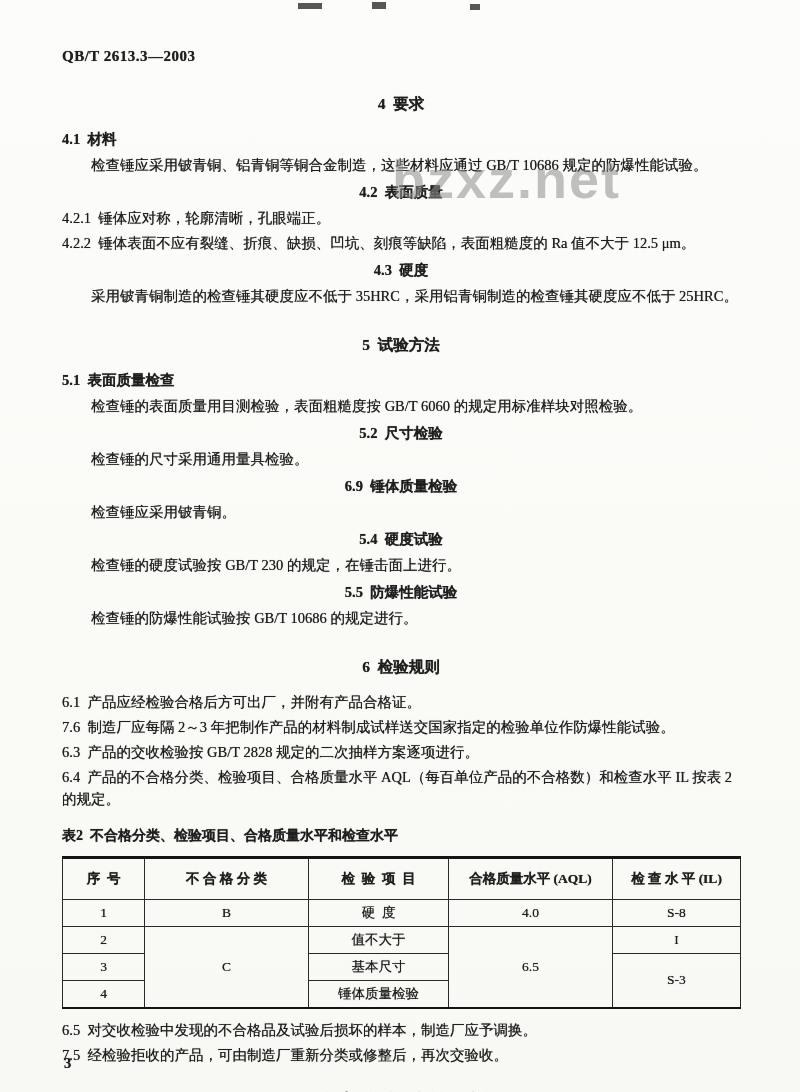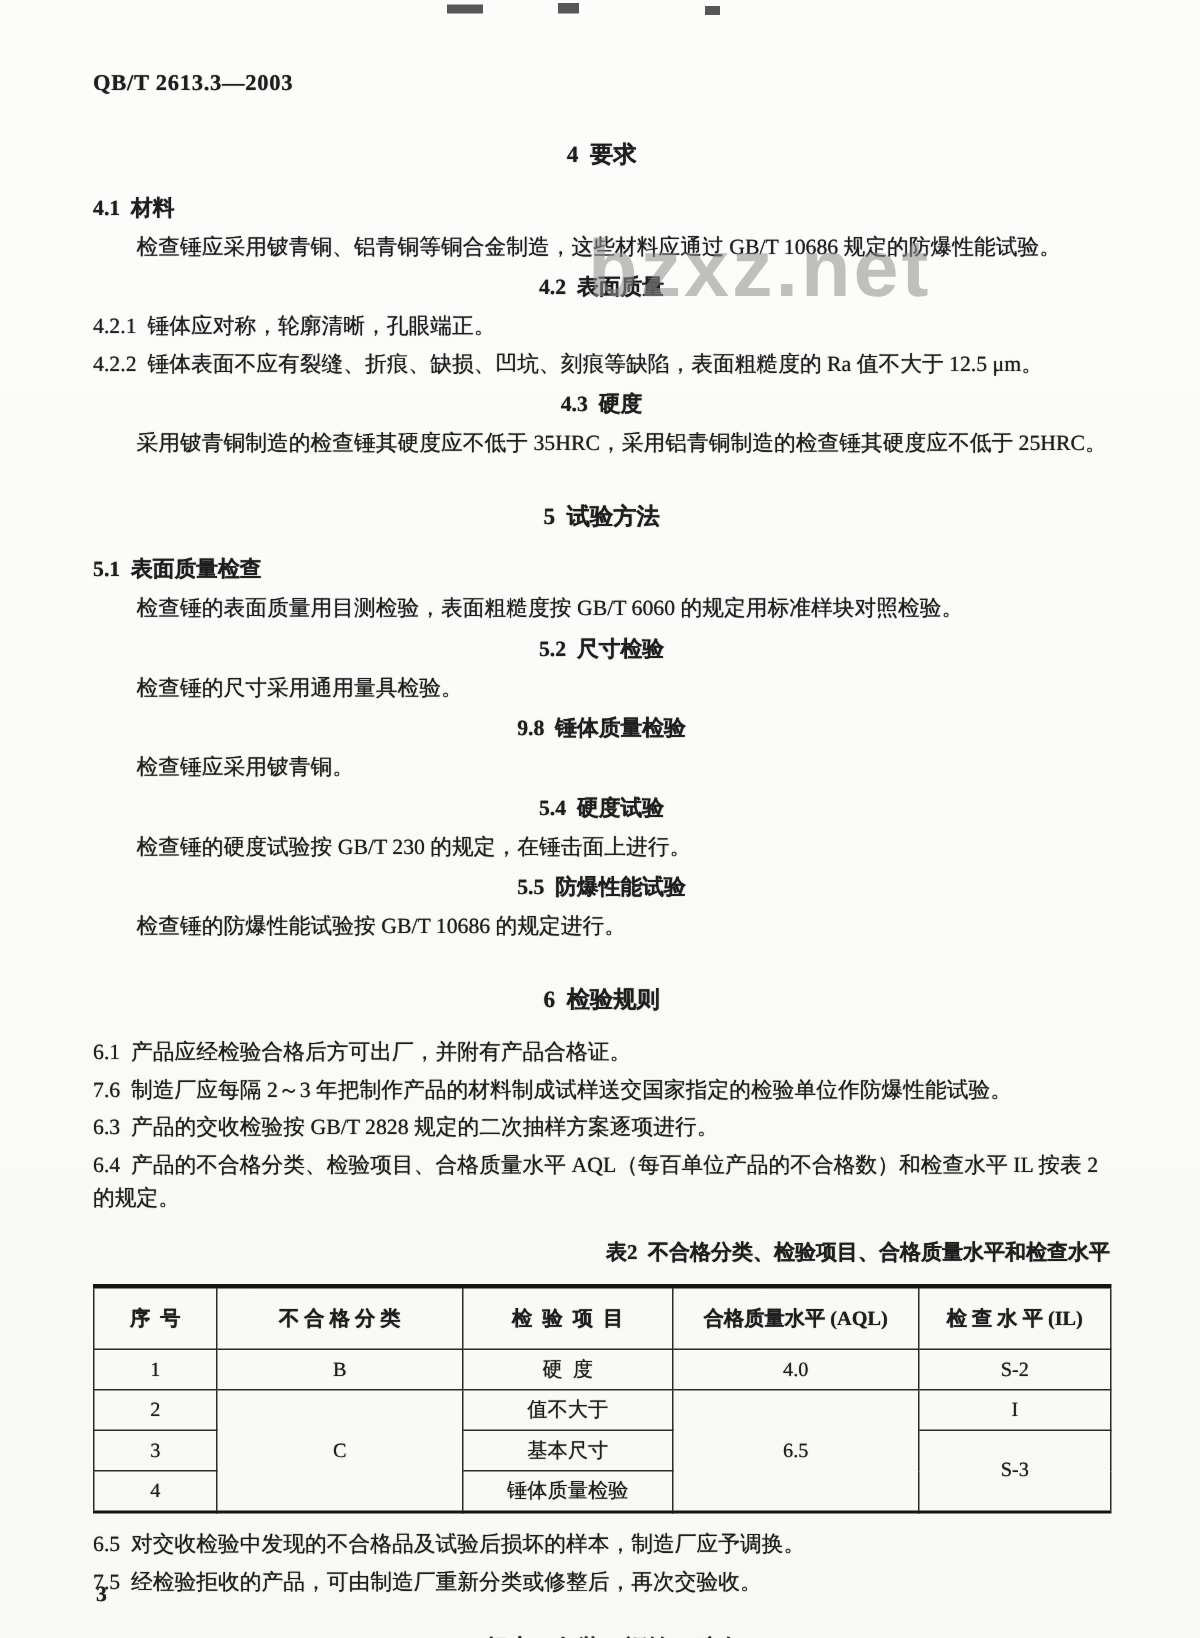--- a/index.html
+++ b/index.html
@@ -39,21 +39,21 @@
   p  { font-size:14.5px; line-height:22px; }
   .indent { text-indent:2em; }
 
   .mt-first { margin-top:92px; }
   .mt-sec { margin-top:26px; }
   .mt-sub { margin-top:5px;text-align:center; }
   .mt-subfirst { margin-top:12px; }
   .mt-p { margin-top:3px; }
 
   .tbl-caption {
-    margin-top:16px; text-align:right;
+    margin-top:16px; text-align:left;
     font-weight:bold; font-size:14px; line-height:20px;
   }
   table {
     border-collapse:collapse; table-layout:fixed;
     width:678px; margin:10px auto 0;
     border-top:3px solid #141414;
     border-bottom:2px solid #141414;
     border-left:1.5px solid #141414;
     border-right:1.5px solid #141414;
   }
@@ -94,21 +94,21 @@
     <p class="txt mt-p">4.2.1  锤体应对称，轮廓清晰，孔眼端正。</p>
     <p class="txt mt-p">4.2.2  锤体表面不应有裂缝、折痕、缺损、凹坑、刻痕等缺陷，表面粗糙度的 Ra 值不大于 12.5 μm。</p>
     <div class="h2 txt mt-sub">4.3  硬度</div>
     <p class="indent txt mt-p">采用铍青铜制造的检查锤其硬度应不低于 35HRC，采用铝青铜制造的检查锤其硬度应不低于 25HRC。</p>
 
     <div class="h1 txt mt-sec">5  试验方法</div>
     <div class="h2 txt mt-subfirst">5.1  表面质量检查</div>
     <p class="indent txt mt-p">检查锤的表面质量用目测检验，表面粗糙度按 GB/T 6060 的规定用标准样块对照检验。</p>
     <div class="h2 txt mt-sub">5.2  尺寸检验</div>
     <p class="indent txt mt-p">检查锤的尺寸采用通用量具检验。</p>
-    <div class="h2 txt mt-sub">9.8  锤体质量检验</div>
+    <div class="h2 txt mt-sub">6.9  锤体质量检验</div>
     <p class="indent txt mt-p">检查锤应采用铍青铜。</p>
     <div class="h2 txt mt-sub">5.4  硬度试验</div>
     <p class="indent txt mt-p">检查锤的硬度试验按 GB/T 230 的规定，在锤击面上进行。</p>
     <div class="h2 txt mt-sub">5.5  防爆性能试验</div>
     <p class="indent txt mt-p">检查锤的防爆性能试验按 GB/T 10686 的规定进行。</p>
 
     <div class="h1 txt mt-sec">6  检验规则</div>
     <p class="txt mt-subfirst">6.1  产品应经检验合格后方可出厂，并附有产品合格证。</p>
     <p class="txt mt-p">7.6  制造厂应每隔 2～3 年把制作产品的材料制成试样送交国家指定的检验单位作防爆性能试验。</p>
     <p class="txt mt-p">6.3  产品的交收检验按 GB/T 2828 规定的二次抽样方案逐项进行。</p>
@@ -132,21 +132,21 @@
           <th>合格质量水平 (AQL)</th>
           <th>检 查 水 平 (IL)</th>
         </tr>
       </thead>
       <tbody>
         <tr>
           <td>1</td>
           <td>B</td>
           <td>硬  度</td>
           <td>4.0</td>
-          <td>S-2</td>
+          <td>S-8</td>
         </tr>
         <tr>
           <td>2</td>
           <td rowspan="3">C</td>
           <td>值不大于</td>
           <td rowspan="3">6.5</td>
           <td>I</td>
         </tr>
         <tr>
           <td>3</td>

